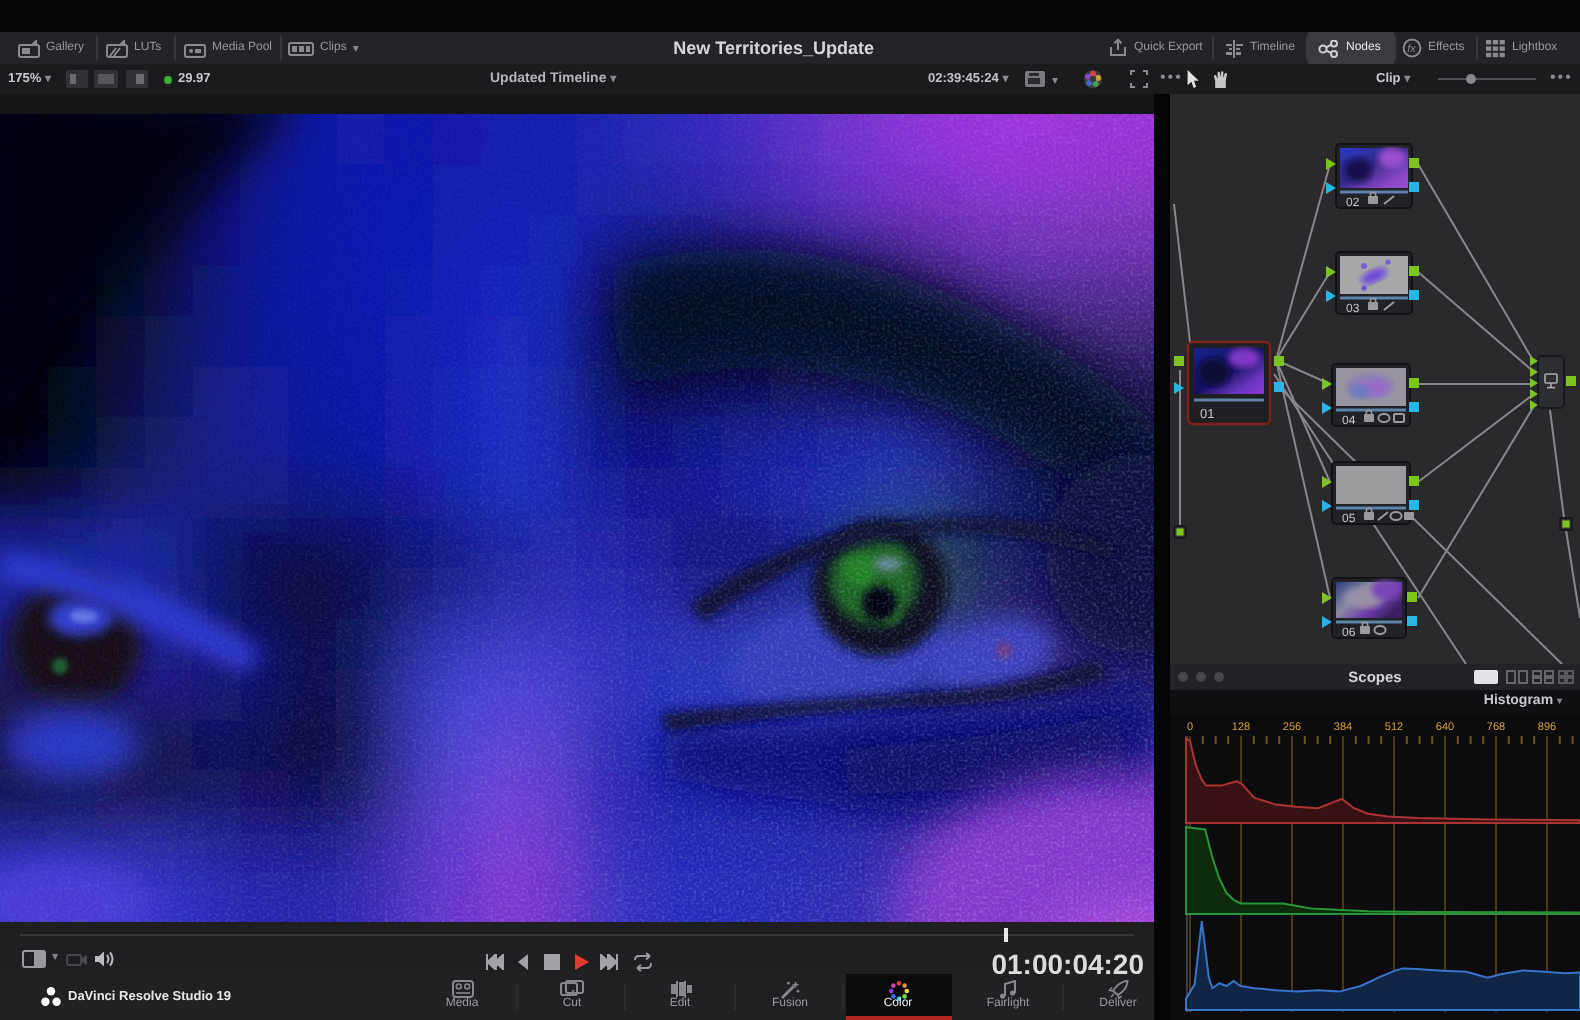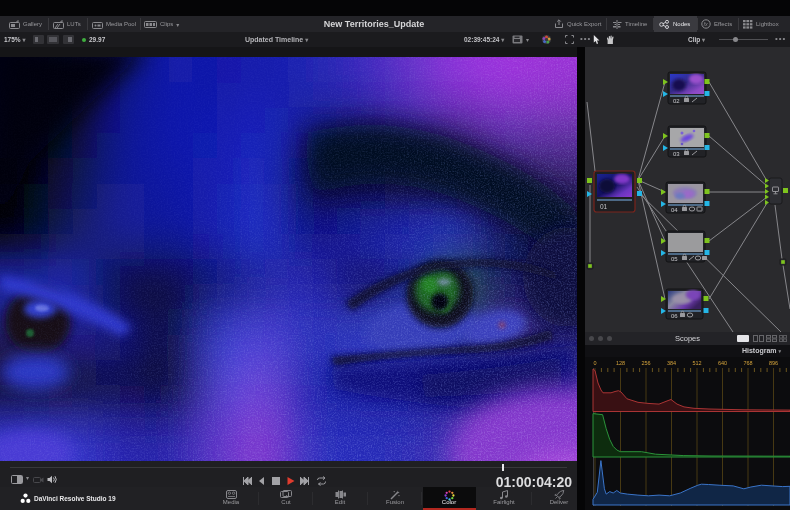--- a/index.html
+++ b/index.html
@@ -2,21 +2,21 @@
 <html><head><meta charset="utf-8"><style>
 *{margin:0;padding:0;box-sizing:border-box}
 html,body{width:790px;height:510px;overflow:hidden;background:#050506;font-family:"Liberation Sans",sans-serif}
 .abs{position:absolute}
 #page{position:relative;width:790px;height:510px;background:#050506}
 
 #t1{left:0;top:16px;width:790px;height:16px;background:#242428;color:#999;font-size:8px}
 #t2{left:0;top:32px;width:790px;height:15px;background:#1b1b1e;color:#aaa;font-size:8px}
 .vdiv{position:absolute;top:2px;height:12px;width:1px;background:#39393d}
 .tbtn{position:absolute;top:0;height:16px;display:flex;align-items:center;color:#98989c;font-size:6px;gap:3px}
-#title{position:absolute;top:0;left:311px;width:126px;height:16px;line-height:16px;text-align:center;color:#d6d6d8;font-size:9px;font-weight:bold}
+#title{position:absolute;top:0;left:311px;width:126px;height:16px;line-height:16px;text-align:right;color:#d6d6d8;font-size:9px;font-weight:bold}
 .caret{color:#88888c;font-size:6px}
 
 #viewer{left:0;top:47px;width:577px;height:414px;background:#151517}
 #transport{left:0;top:461px;width:577px;height:26px;background:#1f1f22}
 #taskbar{left:0;top:487px;width:577px;height:23px;background:#212124}
 
 #npanel{left:585px;top:47px;width:205px;height:285px;background:#2a2a2d}
 #scopeshdr{left:585px;top:332px;width:205px;height:13px;background:#232327}
 #histlabel{left:585px;top:345px;width:205px;height:12px;background:#101013}
 #hist{left:585px;top:357px;width:205px;height:153px;background:#0c0c0e}
@@ -860,21 +860,21 @@
 <rect x="2" y="216" width="6" height="6" rx="1" fill="#2d2e33" stroke="#1a1a1d"></rect>
 <rect x="3.2" y="217.2" width="3.6" height="3.6" fill="#7ec41e"></rect>
 <rect x="195" y="212" width="6" height="6" rx="1" fill="#2d2e33" stroke="#1a1a1d"></rect>
 <rect x="196.2" y="213.2" width="3.6" height="3.6" fill="#7ec41e"></rect>
 </svg>
 </div>
 <div class="abs" id="scopeshdr">
  <div style="position:absolute;left:4px;top:4px;width:5px;height:5px;border-radius:50%;background:#47474b"></div>
  <div style="position:absolute;left:13px;top:4px;width:5px;height:5px;border-radius:50%;background:#47474b"></div>
  <div style="position:absolute;left:22px;top:4px;width:5px;height:5px;border-radius:50%;background:#47474b"></div>
- <div style="position:absolute;left:0;top:0;width:205px;height:13px;line-height:13px;text-align:center;color:#d4d4d8;font-size:7.5px;font-weight:normal">Scopes</div>
+ <div style="position:absolute;left:0;top:0;width:205px;height:13px;line-height:13px;text-align:center;color:#d4d4d8;font-size:7.5px;font-weight:bold">Scopes</div>
  <div style="position:absolute;left:152px;top:3px;width:12px;height:7px;background:#e4e4e8;border-radius:1px"></div>
  <svg style="position:absolute;left:168px;top:3px" width="11" height="7" viewBox="0 0 11 7">
         <rect x="0.5" y="0.5" width="4" height="6" fill="none" stroke="#66666a"></rect>
         <rect x="6.5" y="0.5" width="4" height="6" fill="none" stroke="#66666a"></rect>
       </svg>
  <svg style="position:absolute;left:181px;top:3px" width="11" height="7" viewBox="0 0 11 7">
         <rect x="0.5" y="0.5" width="4" height="2.5" fill="none" stroke="#66666a"></rect>
         <rect x="6.5" y="0.5" width="4" height="2.5" fill="none" stroke="#66666a"></rect>
         <rect x="0.5" y="4" width="4" height="2.5" fill="none" stroke="#66666a"></rect>
         <rect x="6.5" y="4" width="4" height="2.5" fill="none" stroke="#66666a"></rect>

